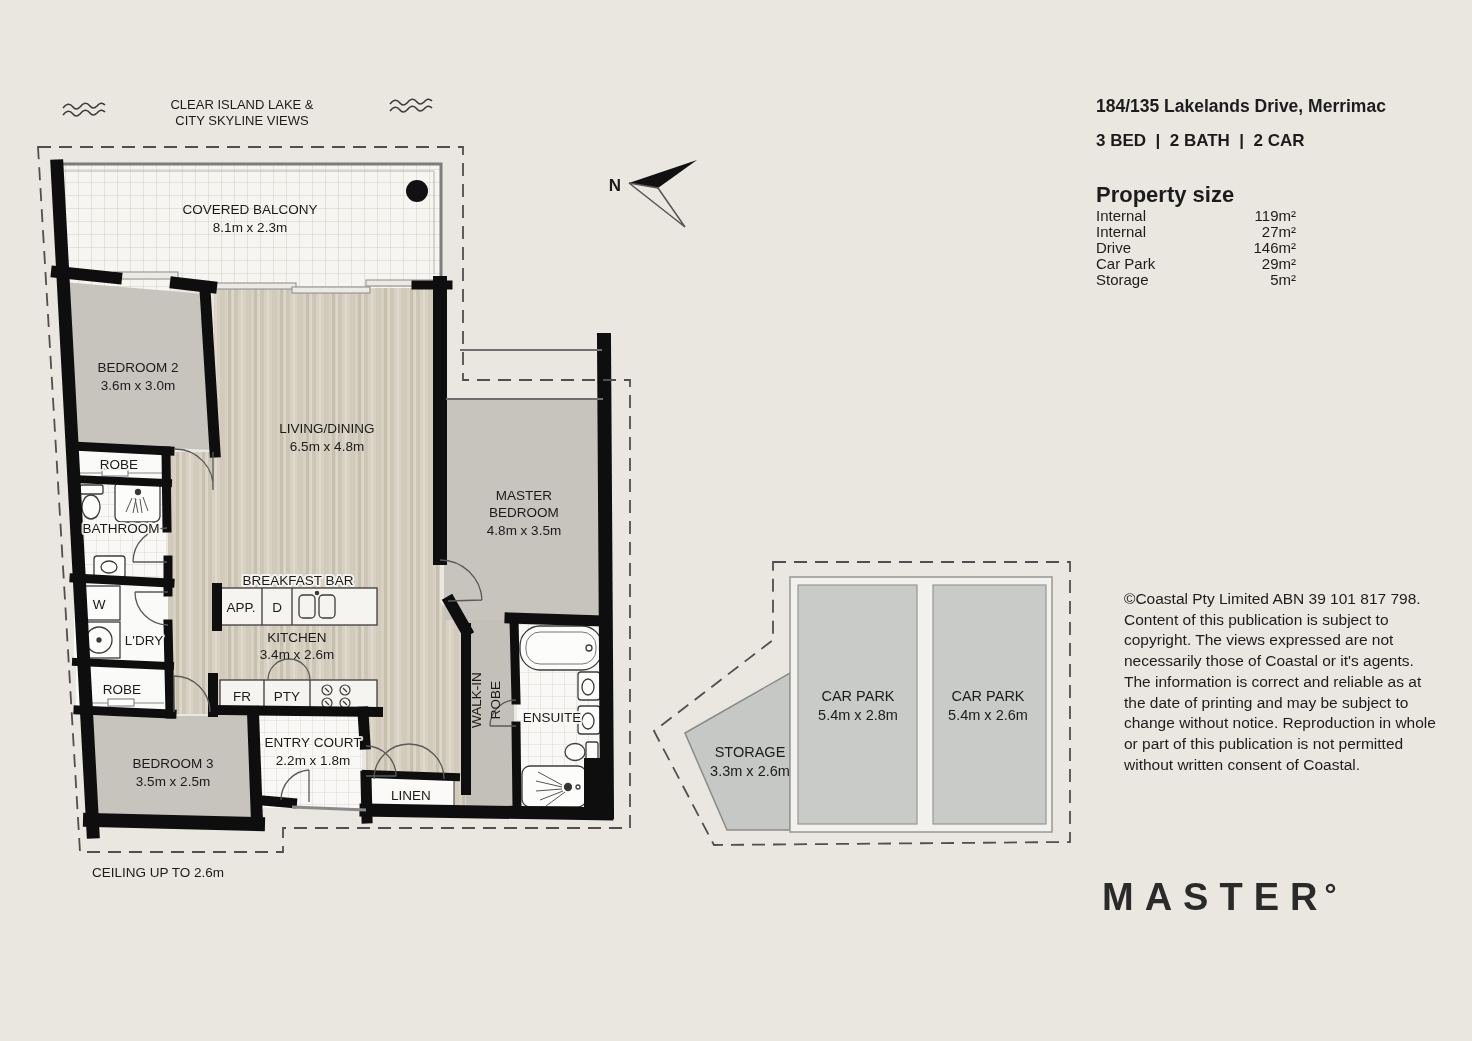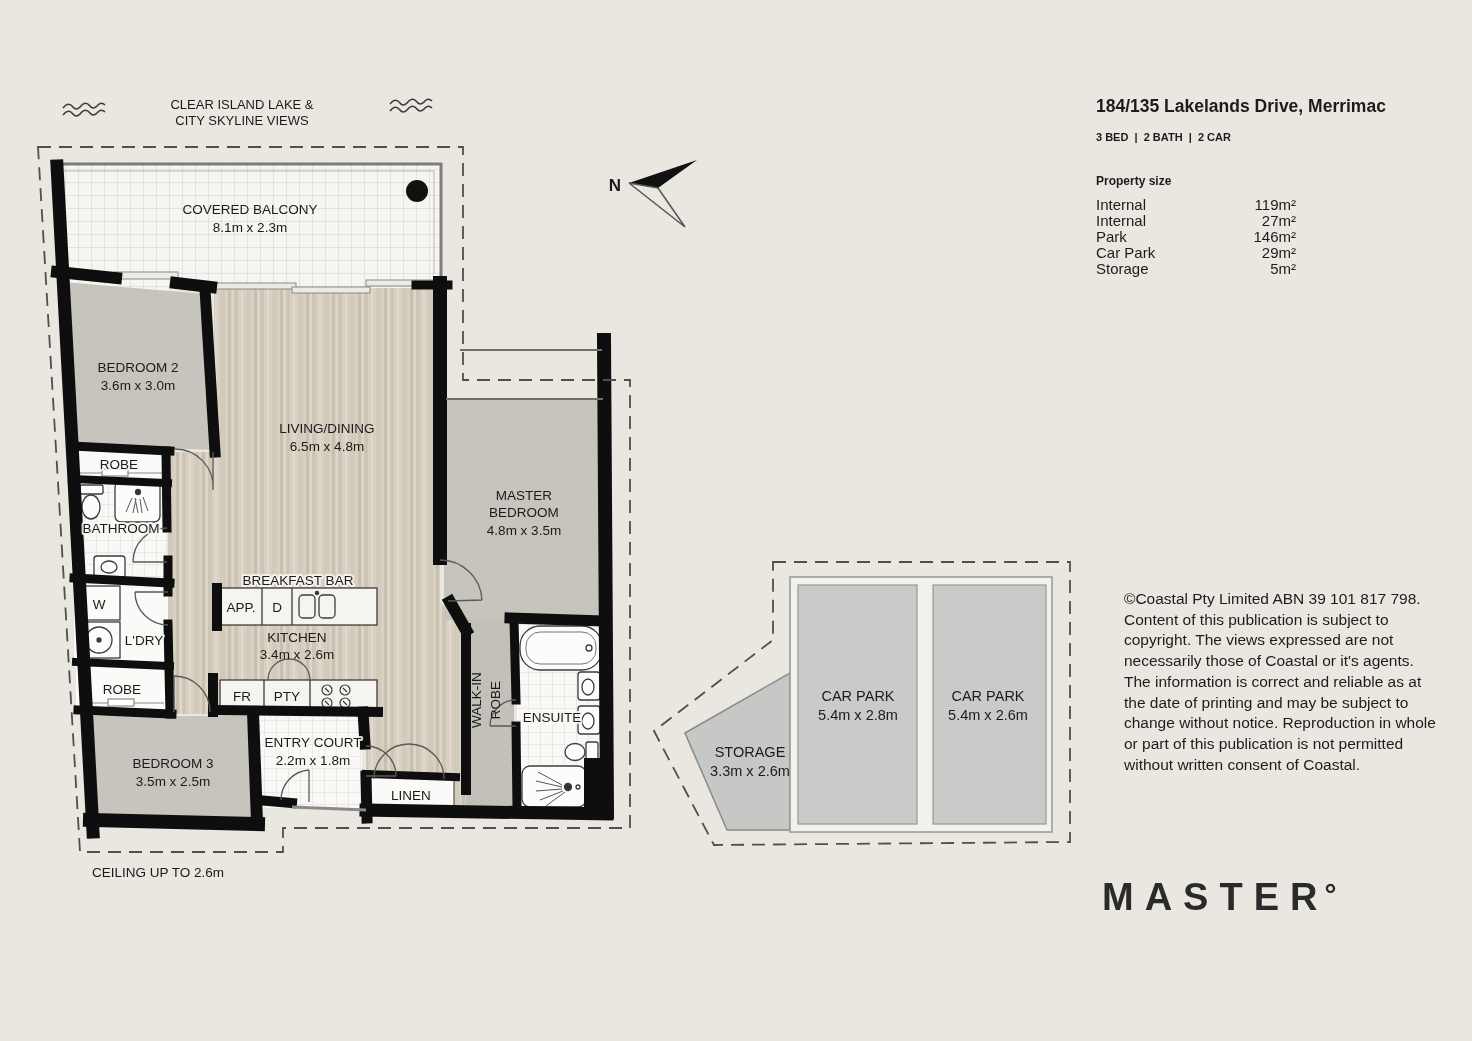--- a/index.html
+++ b/index.html
@@ -8,23 +8,23 @@
   svg{position:absolute;left:0;top:0;}
   svg text{font-family:"Liberation Sans",sans-serif;fill:#1b1b1b;}
   .lbl{font-size:13.5px;text-anchor:middle;paint-order:stroke;stroke:rgba(249,248,244,.85);stroke-width:4px;stroke-linejoin:round;}
   .lbl-sm{font-size:13.5px;text-anchor:middle;}
   .lbl-cp{font-size:14.5px;text-anchor:middle;}
   .lbl-note{font-size:13px;text-anchor:middle;}
   .lbl-left{font-size:13.5px;text-anchor:start;}
   .lbl-n{font-size:17px;font-weight:bold;text-anchor:middle;}
   .info{position:absolute;left:1096px;top:96px;width:320px;}
   .addr{font-size:17.5px;font-weight:bold;line-height:1.2;}
-  .specs{font-size:11px;font-weight:bold;margin-top:14px;white-space:pre;}
-  .psize-title{font-size:12px;font-weight:bold;margin-top:31px;}
-  .psize-table{margin-top:9px;width:200px;}
+  .specs{font-size:17px;font-weight:bold;margin-top:14px;white-space:pre;}
+  .psize-title{font-size:22px;font-weight:bold;margin-top:31px;}
+  .psize-table{width:200px;}
   .psize-row{display:flex;justify-content:space-between;font-size:15px;line-height:15.9px;}
   .copyright{position:absolute;left:1124px;top:589px;width:314px;font-size:15.5px;line-height:20.7px;}
   .logo{position:absolute;left:1102px;top:876px;color:#2a2a2a;white-space:nowrap;}
   .logo-text{font-size:38px;font-weight:bold;letter-spacing:11px;}
   .logo-degree{font-size:30px;font-weight:bold;position:relative;top:-5px;left:-4px;}
 </style>
 </head>
 <body>
 
 <div id="stage">
@@ -286,21 +286,21 @@
     <div class="psize-table">
       <div class="psize-row">
         <span>Internal</span>
         <span>119m²</span>
       </div>
       <div class="psize-row">
         <span>Internal</span>
         <span>27m²</span>
       </div>
       <div class="psize-row">
-        <span>Park</span>
+        <span>Drive</span>
         <span>146m²</span>
       </div>
       <div class="psize-row">
         <span>Car Park</span>
         <span>29m²</span>
       </div>
       <div class="psize-row">
         <span>Storage</span>
         <span>5m²</span>
       </div>

